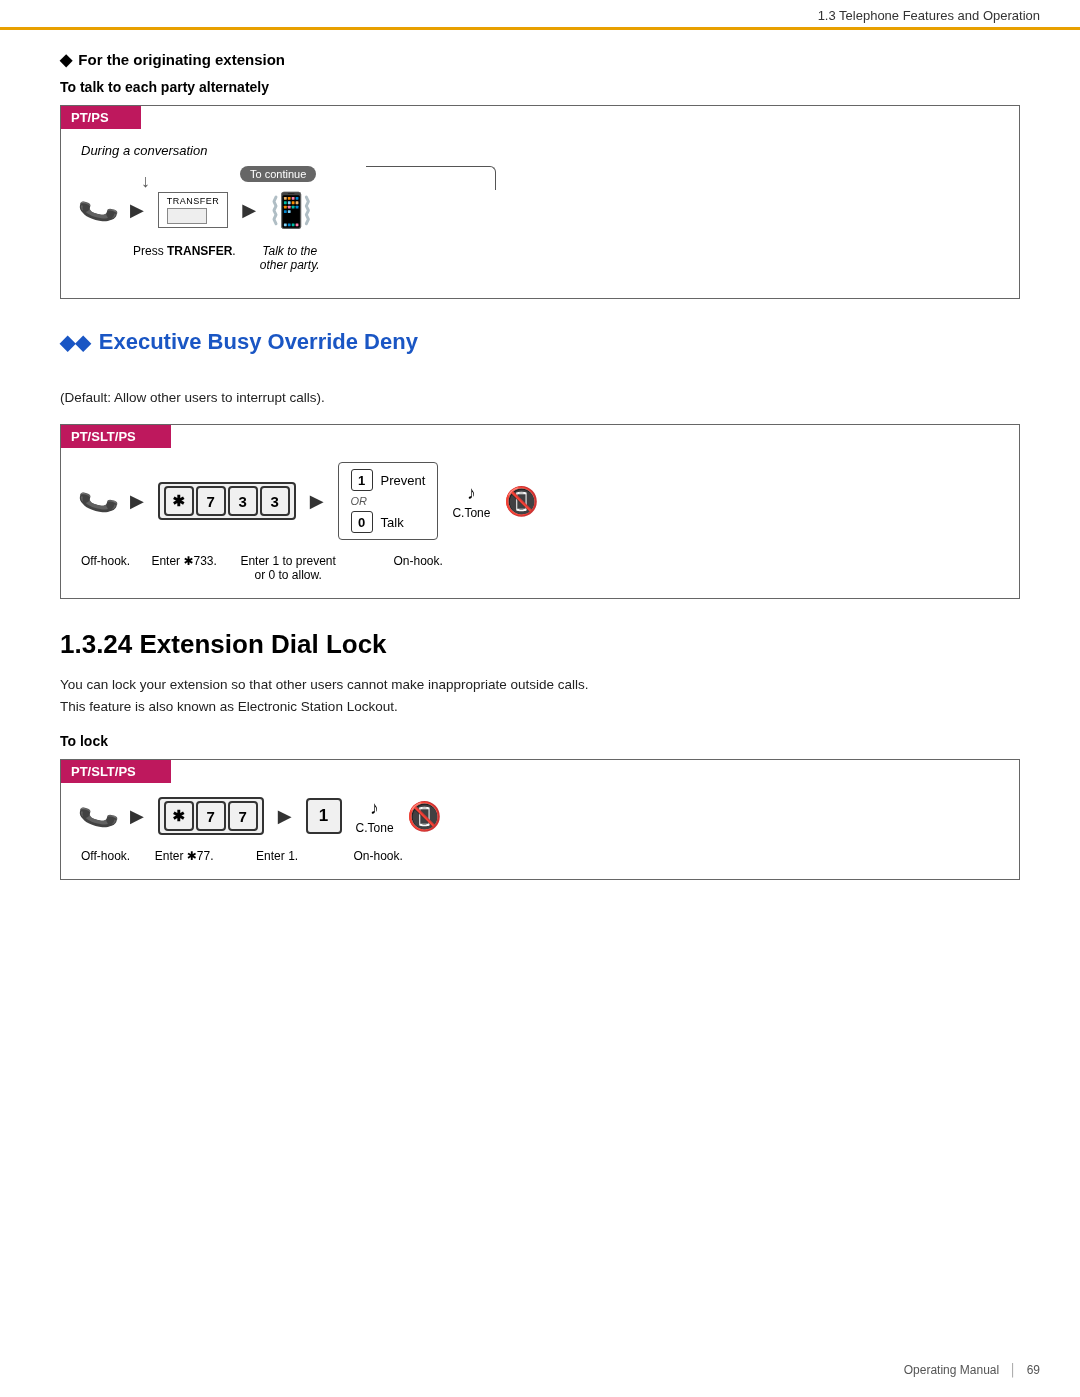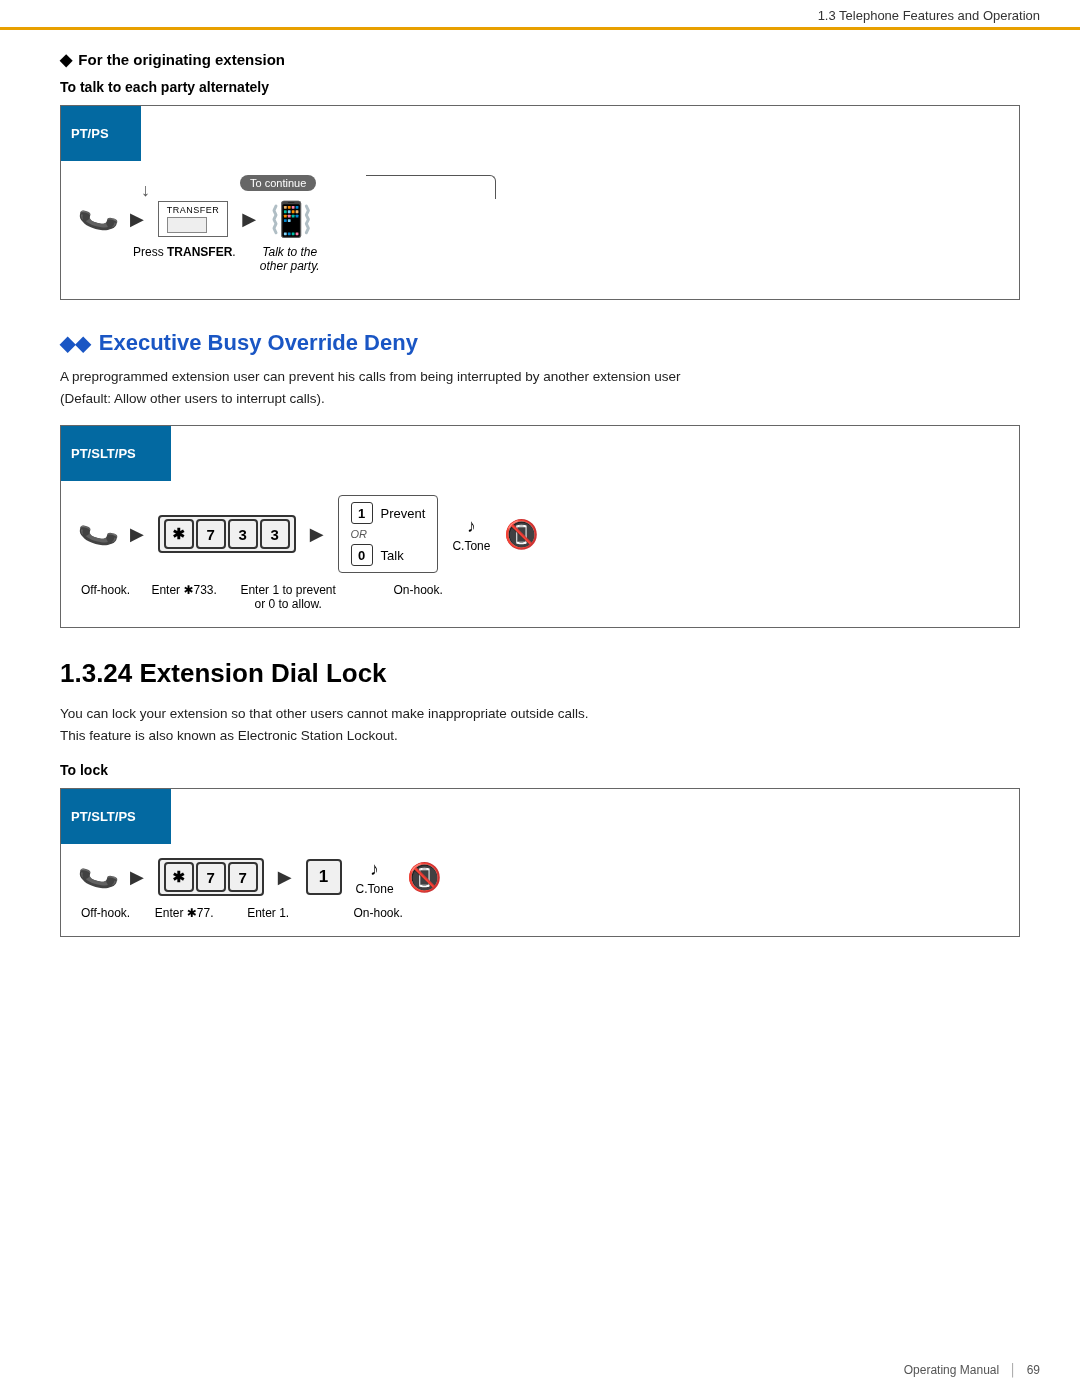--- a/index.html
+++ b/index.html
@@ -49,25 +49,25 @@
       font-weight: bold;
       margin-bottom: 10px;
     }
 
     
     .device-box {
       border: 1.5px solid #666;
       margin-bottom: 30px;
     }
     .device-box-header {
-      background: #0369a1;
+      background: #be185d;
       color: #fff;
       font-size: 13px;
       font-weight: bold;
-      padding: 20px 10px;
+      padding: 4px 10px;
       display: inline-block;
       min-width: 80px;
     }
     .device-box-header.wide {
       min-width: 110px;
     }
     .device-box-content {
       padding: 14px 20px 16px 20px;
     }
 
@@ -230,21 +230,21 @@
     .step-row {
       display: flex;
       align-items: center;
       gap: 14px;
     }
 
     .caption-row2 {
       display: flex;
       align-items: flex-start;
       gap: 0;
-      margin-top: 6px;
+      margin-top: 14px;
       padding-left: 0;
     }
 
     .caption-cell {
       text-align: center;
       font-size: 12px;
       min-width: 40px;
     }
 
     
@@ -277,20 +277,21 @@
     <span>For the originating extension</span>
   </div>
 
   <div class="sub-heading">
     <span>To talk to each party alternately</span>
   </div>
 
   <div class="device-box">
     <div class="device-box-header">PT/PS</div>
     <div class="device-box-content">
+      <div class="italic-label">During a conversation</div>
 
       <div style="display:flex; flex-direction:column; margin-bottom: 10px;">
 
         <div style="display:flex; align-items:flex-end; margin-left: 60px; margin-bottom: 0px; gap:0;">
 
           <div style="display:flex; flex-direction:column; align-items:center; margin-right: 60px;">
             <span style="font-size:18px; color:#555; line-height:1;">↓</span>
           </div>
 
           <div style="display:flex; flex-direction:row; align-items:flex-start; margin-left: 30px;">
@@ -328,21 +329,21 @@
       </div>
     </div>
   </div>
 
   <div class="section-title-blue">
     <span class="diamond-double">◆◆</span>
     <span>Executive Busy Override Deny</span>
   </div>
 
   <div class="description-text">
-    <span>A preprogrammed extension user can prevent his calls from being interrupted by another extension user</span><br>
+    <br>
     <span>(Default: Allow other users to interrupt calls).</span>
   </div>
 
 
   <div class="device-box">
     <div class="device-box-header wide">PT/SLT/PS</div>
     <div class="device-box-content">
 
       <div class="step-row" style="margin-bottom: 10px;">
 
@@ -432,21 +433,21 @@
         </div>
 
         <span class="phone-onhook">📵</span>
       </div>
 
       <div class="caption-row2">
         <div class="caption-cell" style="min-width:38px;">Off-hook.</div>
         <div class="caption-cell" style="min-width:14px;"></div>
         <div class="caption-cell" style="min-width:80px;">Enter ✱77.</div>
         <div class="caption-cell" style="min-width:14px;"></div>
-        <div class="caption-cell" style="min-width:60px;">Enter 1.</div>
+        <div class="caption-cell" style="min-width:60px;text-align:right;">Enter 1.</div>
         <div class="caption-cell" style="min-width:50px;"></div>
         <div class="caption-cell" style="min-width:60px;">On-hook.</div>
       </div>
 
     </div>
   </div>
 
 </div>
 
 <div class="footer">

